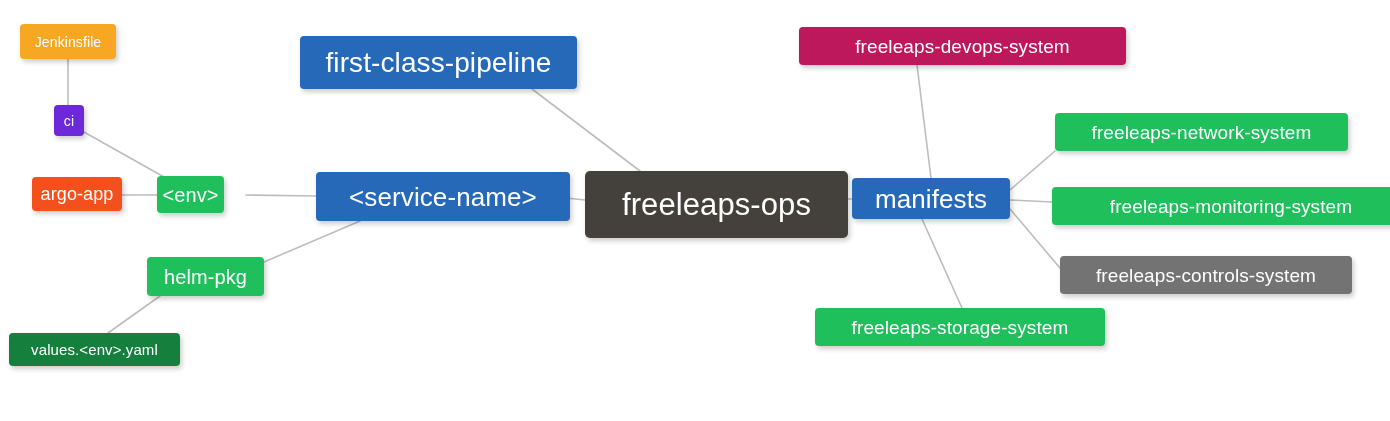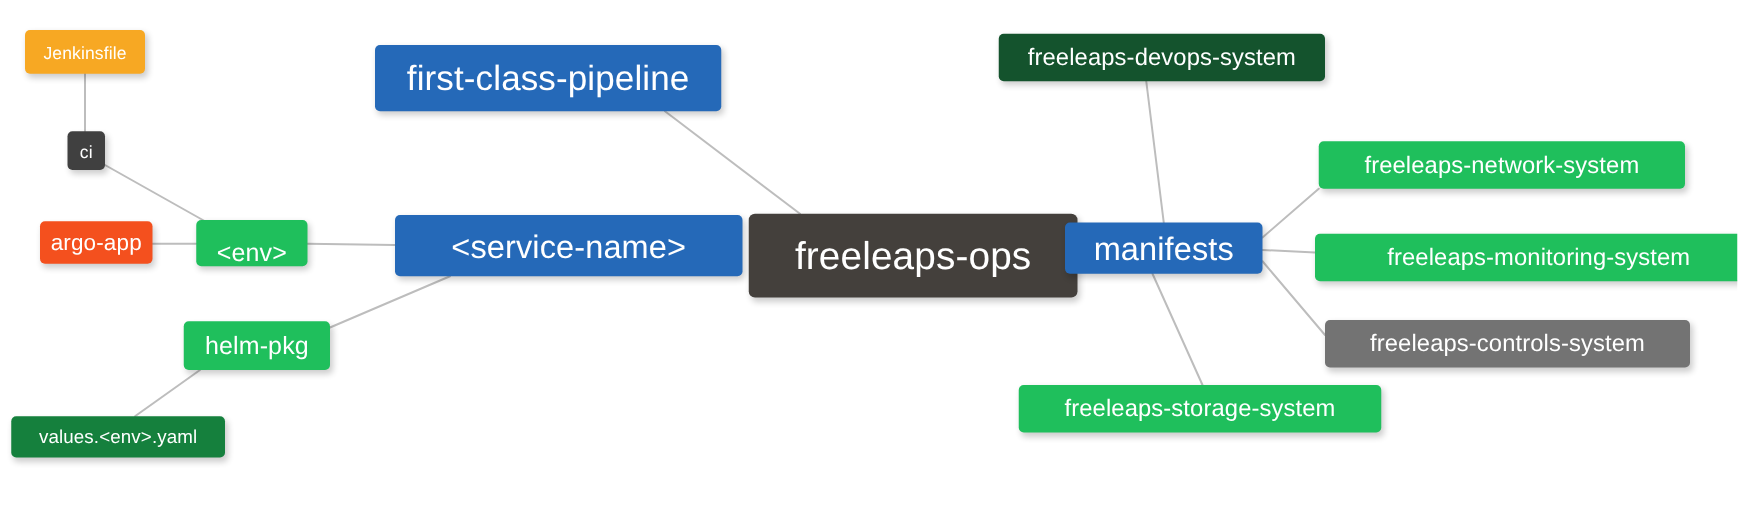--- a/index.html
+++ b/index.html
@@ -37,21 +37,20 @@
     border-radius: 4px;
     white-space: nowrap;
     letter-spacing: 0.1px;
     box-shadow: 2px 3px 5px rgba(0,0,0,0.20);
     line-height: 1;
     padding: 0 10px;
     user-select: none;
   }
   .node.root {
     border-radius: 5px;
-    margin-left: 14px;
   }
 </style>
 </head>
 <body>
 
 <div id="canvas">
   <svg id="edge-layer" viewBox="0 0 1390 421" preserveAspectRatio="none">
       <line x1="68" y1="59" x2="68" y2="105" stroke="#bdbdbd" stroke-width="1.6" stroke-linecap="round"></line>
       <line x1="84" y1="132" x2="164" y2="177" stroke="#bdbdbd" stroke-width="1.6" stroke-linecap="round"></line>
       <line x1="122" y1="195" x2="157" y2="195" stroke="#bdbdbd" stroke-width="1.6" stroke-linecap="round"></line>
@@ -64,48 +63,48 @@
       <line x1="931" y1="178" x2="917" y2="65" stroke="#bdbdbd" stroke-width="1.6" stroke-linecap="round"></line>
       <line x1="1010" y1="190" x2="1055" y2="151" stroke="#bdbdbd" stroke-width="1.6" stroke-linecap="round"></line>
       <line x1="1010" y1="200" x2="1052" y2="202" stroke="#bdbdbd" stroke-width="1.6" stroke-linecap="round"></line>
       <line x1="1010" y1="209" x2="1060" y2="268" stroke="#bdbdbd" stroke-width="1.6" stroke-linecap="round"></line>
       <line x1="922" y1="219" x2="962" y2="308" stroke="#bdbdbd" stroke-width="1.6" stroke-linecap="round"></line>
     </svg>
   <div id="node-layer">
       <div class="node" style="left: 20px; top: 24px; width: 96px; height: 35px; background: rgb(247, 168, 35); font-size: 14px;">
         <span>Jenkinsfile</span>
       </div>
-      <div class="node" style="left: 54px; top: 105px; width: 30px; height: 31px; background: #404040; font-size: 14px;">
+      <div class="node" style="left: 54px; top: 105px; width: 30px; height: 31px; background: #6d28d9; font-size: 14px;">
         <span>ci</span>
       </div>
       <div class="node" style="left: 32px; top: 177px; width: 90px; height: 34px; background: rgb(244, 80, 30); font-size: 18px;">
         <span>argo-app</span>
       </div>
-      <div class="node" style="left: 157px; top: 176px; width: 89px; height: 37px; background: rgb(31, 191, 92); font-size: 20px; align-items: flex-end;">
+      <div class="node" style="left: 157px; top: 176px; width: 67px; height: 37px; background: rgb(31, 191, 92); font-size: 20px;">
         <span>&lt;env&gt;</span>
       </div>
       <div class="node" style="left: 147px; top: 257px; width: 117px; height: 39px; background: rgb(31, 191, 92); font-size: 20px;">
         <span>helm-pkg</span>
       </div>
       <div class="node" style="left: 9px; top: 333px; width: 171px; height: 33px; background: #15803d; font-size: 15px;">
         <span>values.&lt;env&gt;.yaml</span>
       </div>
       <div class="node" style="left: 300px; top: 36px; width: 277px; height: 53px; background: rgb(37, 105, 184); font-size: 28px;">
         <span>first-class-pipeline</span>
       </div>
-      <div class="node" style="left: 316px; top: 172px; width: 278px; height: 49px; background: rgb(37, 105, 184); font-size: 26px;">
+      <div class="node" style="left: 316px; top: 172px; width: 254px; height: 49px; background: rgb(37, 105, 184); font-size: 26px;">
         <span>&lt;service-name&gt;</span>
       </div>
       <div class="node root" style="left: 585px; top: 171px; width: 263px; height: 67px; background: rgb(68, 64, 60); font-size: 31px;">
         <span>freeleaps-ops</span>
       </div>
       <div class="node" style="left: 852px; top: 178px; width: 158px; height: 41px; background: rgb(37, 105, 184); font-size: 26px;">
         <span>manifests</span>
       </div>
-      <div class="node" style="left: 799px; top: 27px; width: 261px; height: 38px; background: #14532d; font-size: 19px;">
+      <div class="node" style="left: 799px; top: 27px; width: 327px; height: 38px; background: #be185d; font-size: 19px;">
         <span>freeleaps-devops-system</span>
       </div>
       <div class="node" style="left: 1055px; top: 113px; width: 293px; height: 38px; background: rgb(31, 191, 92); font-size: 19px;">
         <span>freeleaps-network-system</span>
       </div>
       <div class="node" style="left: 1052px; top: 187px; width: 358px; height: 38px; background: rgb(31, 191, 92); font-size: 19px;">
         <span>freeleaps-monitoring-system</span>
       </div>
       <div class="node" style="left: 1060px; top: 256px; width: 292px; height: 38px; background: #737373; font-size: 19px;">
         <span>freeleaps-controls-system</span>

